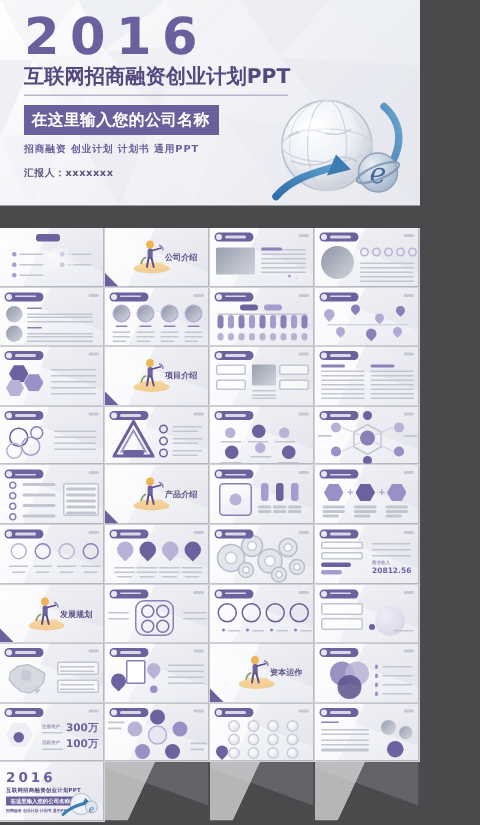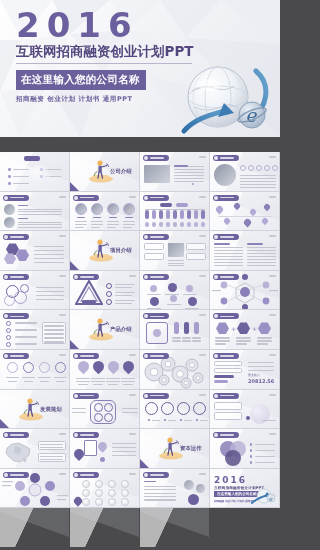--- a/index.html
+++ b/index.html
@@ -171,20 +171,21 @@
         <ellipse cx="84" cy="70" rx="15" ry="4.5" fill="none" stroke="#7e95b0" stroke-width="1.6" transform="rotate(-22 84 70)" opacity=".85"></ellipse>
       </svg>
     </div>
 
     <div class="hero-inner">
       <div class="year">2016</div>
       <div class="subtitle">互联网招商融资创业计划PPT</div>
       <div class="rule"></div>
       <div class="company-band">在这里输入您的公司名称</div>
       <div class="tagline">招商融资  创业计划  计划书  通用PPT</div>
+      <div class="presenter">汇报人：xxxxxxx</div>
     </div>
   </div>
 
   <div class="grid" id="grid">
       <div class="thumb" title="目 录">
         <div class="boxp" style="left: 24px; top: 4px; width: 16px; height: 5px; background: rgb(109, 97, 158);"></div>
         <div class="cir" style="left: 8px; top: 16px; width: 2.6px; height: 2.6px; background: rgb(167, 156, 205);"></div>
         <div class="ln" style="left: 13px; top: 17px; width: 16px; background: rgb(195, 198, 209);"></div>
         <div class="cir" style="left: 8px; top: 23px; width: 2.6px; height: 2.6px; background: rgb(167, 156, 205);"></div>
         <div class="ln" style="left: 13px; top: 24px; width: 16px; background: rgb(195, 198, 209);"></div>
@@ -755,20 +756,35 @@
         <div class="cir" style="left: 15px; top: 21px; width: 16px; height: 16px; background: rgb(93, 82, 137); opacity: 0.85;"></div>
         <div class="cir" style="left: 40px; top: 14px; width: 2.4px; height: 2.4px; background: rgb(155, 144, 198);"></div>
         <div class="ln" style="left: 45px; top: 15px; width: 20px; background: rgb(195, 198, 209);"></div>
         <div class="cir" style="left: 40px; top: 20px; width: 2.4px; height: 2.4px; background: rgb(155, 144, 198);"></div>
         <div class="ln" style="left: 45px; top: 21px; width: 20px; background: rgb(195, 198, 209);"></div>
         <div class="cir" style="left: 40px; top: 26px; width: 2.4px; height: 2.4px; background: rgb(155, 144, 198);"></div>
         <div class="ln" style="left: 45px; top: 27px; width: 20px; background: rgb(195, 198, 209);"></div>
         <div class="cir" style="left: 40px; top: 32px; width: 2.4px; height: 2.4px; background: rgb(155, 144, 198);"></div>
         <div class="ln" style="left: 45px; top: 33px; width: 20px; background: rgb(195, 198, 209);"></div>
       </div>
+      <div class="thumb" title="团队规模">
+        <div class="pill" style="width: 26px;">
+          <span class="dot"></span>
+          <span class="bar" style="width: 14px;"></span>
+        </div>
+        <div class="pg"></div>
+        <div class="hex" style="left: 4px; top: 13px; width: 18px; height: 16.56px; background: rgb(239, 237, 245);"></div>
+        <div class="cir" style="left: 9px; top: 19px; width: 7px; height: 7px; background: rgb(109, 97, 158);"></div>
+        <div class="numtxt" style="left: 28px; top: 13px; font-size: 3px; color: rgb(154, 147, 181);">注册用户</div>
+        <div class="numtxt" style="left: 44px; top: 11px; font-size: 7px;">300万</div>
+        <div class="ln" style="left: 28px; top: 19px; width: 14px; background: rgb(195, 198, 209);"></div>
+        <div class="numtxt" style="left: 28px; top: 24px; font-size: 3px; color: rgb(154, 147, 181);">活跃用户</div>
+        <div class="numtxt" style="left: 44px; top: 22px; font-size: 7px;">100万</div>
+        <div class="ln" style="left: 28px; top: 30px; width: 14px; background: rgb(195, 198, 209);"></div>
+      </div>
       <div class="thumb" title="业务循环">
         <div class="pill" style="width: 26px;">
           <span class="dot"></span>
           <span class="bar" style="width: 14px;"></span>
         </div>
         <div class="pg"></div>
         <div style="position: absolute; inset: 0px; z-index: 2;"><svg width="70" height="40" viewBox="0 0 70 40">
       <circle cx="35" cy="21" r="6" fill="#e8e6f1" stroke="#b9b1d6"></circle>
       <circle cx="35" cy="9" r="5" fill="#6d619e"></circle>
       <circle cx="50" cy="17" r="5" fill="#9b90c6"></circle>

